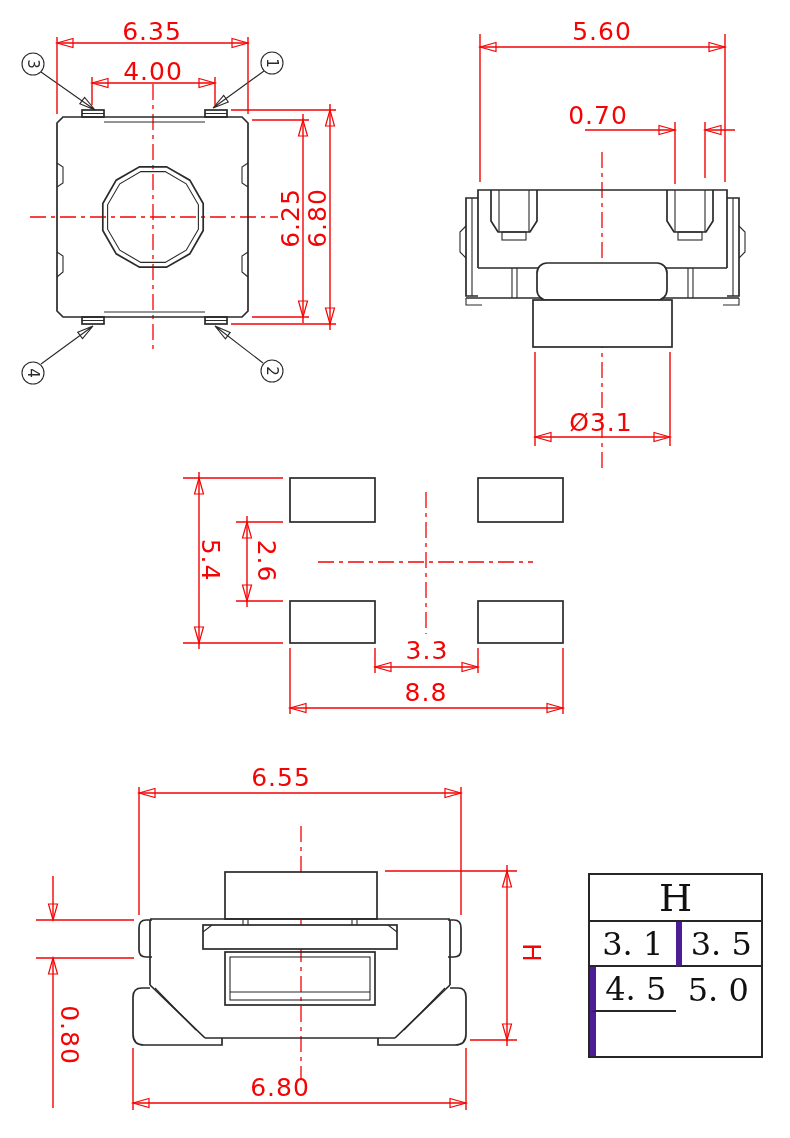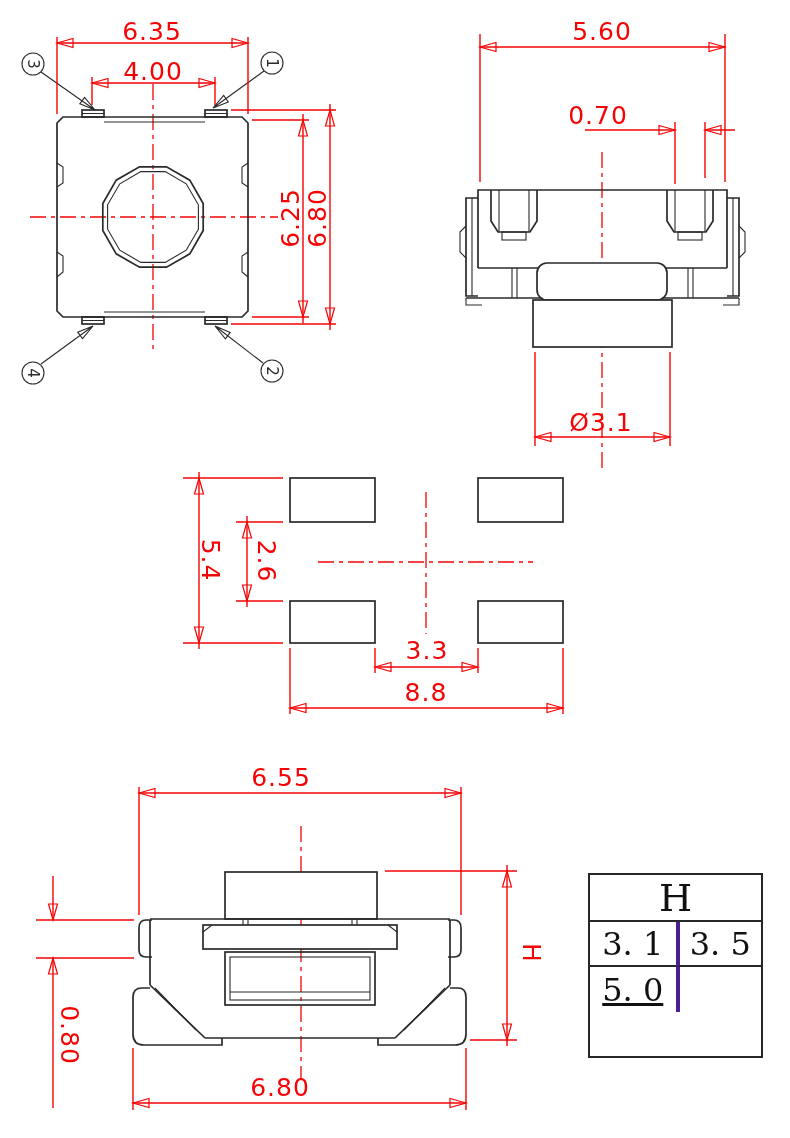--- a/index.html
+++ b/index.html
@@ -15,22 +15,22 @@
   .dimtext{fill:#f40404;font-family:"DejaVu Sans",sans-serif;font-size:25px;letter-spacing:1px;}
   .balloontext{fill:#2a2a2a;font-family:"DejaVu Sans",sans-serif;font-size:15px;}
   .htable{position:absolute;left:588px;top:873px;width:175px;height:185px;
           border:2px solid #262626;box-sizing:border-box;display:grid;
           grid-template-columns:1fr 1fr;grid-template-rows:47px 45px 45px 1fr;
           font-family:"DejaVu Serif",serif;color:#111111;background:#ffffff;}
   .htable .th{grid-column:1/3;display:flex;align-items:center;justify-content:center;
           font-size:38px;border-bottom:2px solid #262626;}
   .htable .tc{display:flex;align-items:center;justify-content:center;font-size:32px;
           border-bottom:2px solid #262626;}
-  .htable .tc.rcol{border-left:4px solid #4c1d95;}
-  .htable .tc.lastrow{border-bottom:none;text-decoration:underline;}
+  .htable .tc.rcol{border-left:6px solid #4c1d95;}
+  .htable .tc.lastrow{border-bottom:none;}
 </style>
 </head>
 <body>
 
 <div id="canvas">
 
 <svg width="790" height="1138" viewBox="0 0 790 1138">
 
   <g>
 
@@ -198,17 +198,18 @@
       <path class="redarrow" d="M133,1103 L149,1098.5 L149,1107.5 Z M466,1103 L450,1098.5 L450,1107.5 Z"></path>
       <text class="dimtext" x="280" y="1096" text-anchor="middle">6.80</text>
     </g>
   </g>
 </svg>
 
 <div class="htable">
   <div class="th">H</div>
   <div class="tc">3. 1</div>
   <div class="tc rcol">3. 5</div>
+  <div class="tc rcol">4. 5</div>
   <div class="tc lastrow">5. 0</div>
   <div class="tc rcol lastrow"></div>
 </div>
 
 </div>
 
 </body></html>

